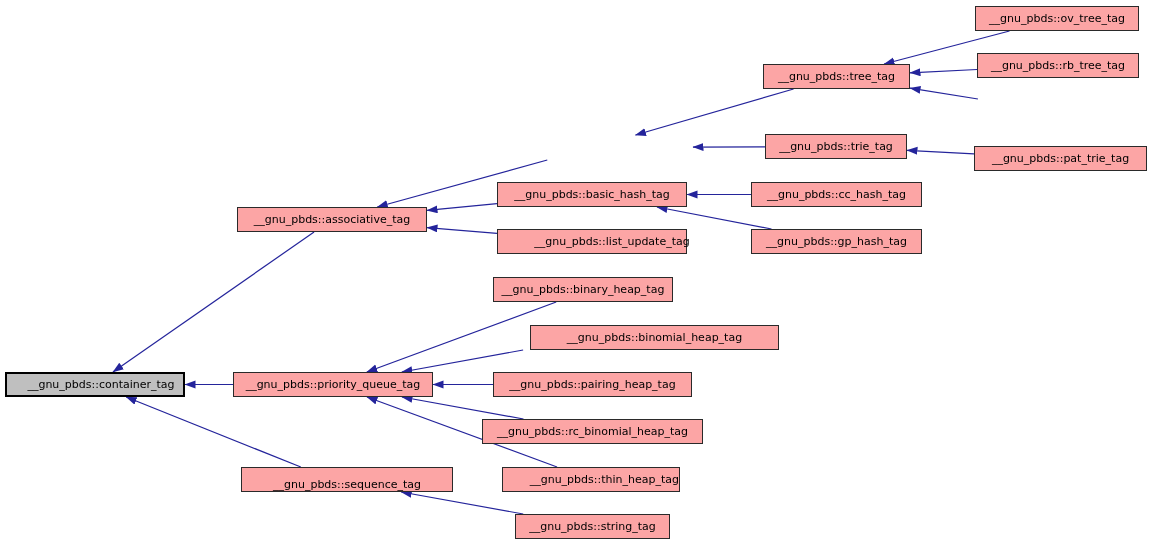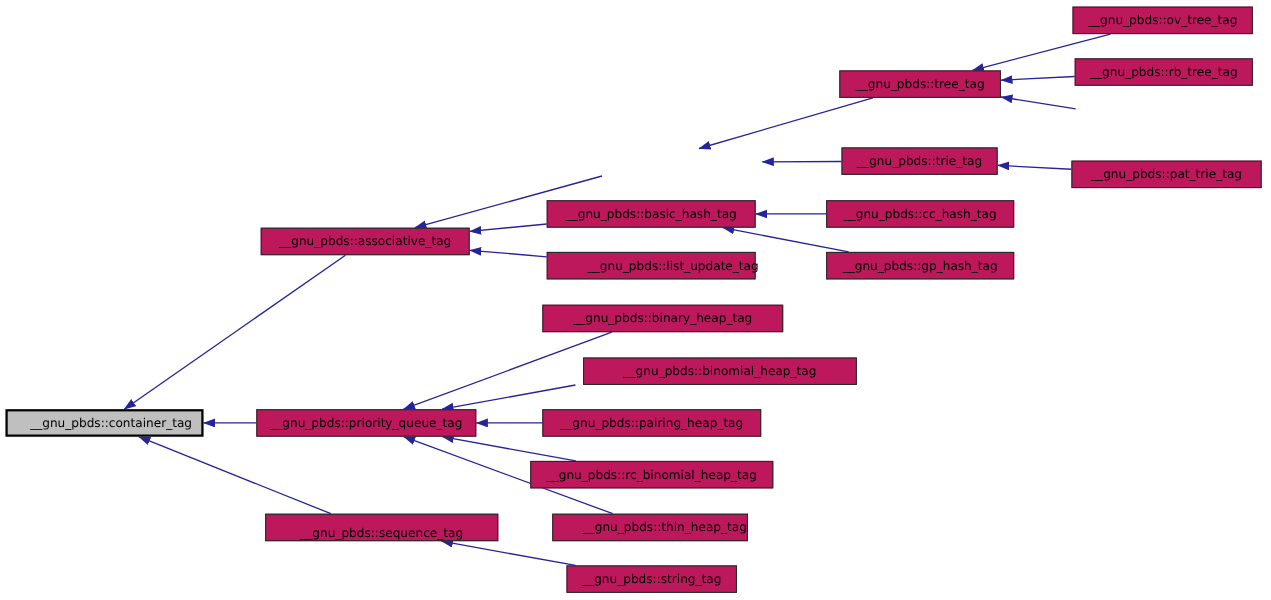--- a/index.html
+++ b/index.html
@@ -18,21 +18,21 @@
   #edge-layer {
     position: absolute;
     left: 0;
     top: 0;
     width: 1155px;
     height: 545px;
   }
   .node {
     position: absolute;
     box-sizing: border-box;
-    background: #be185d;
+    background: #fca5a5;
     border: 1px solid #2a2a2a;
     display: flex;
     align-items: center;
     justify-content: center;
     font-size: 11px;
     color: #000000;
     white-space: nowrap;
     cursor: pointer;
   }
   .node.highlight {
@@ -100,21 +100,21 @@
     </div>
     <div class="node" style="left: 751px; top: 182px; width: 171px; height: 25px;">
       <span>__gnu_pbds::cc_hash_tag</span>
     </div>
     <div class="node" style="left: 497px; top: 229px; width: 190px; height: 25px; padding-left: 40px;">
       <span>__gnu_pbds::list_update_tag</span>
     </div>
     <div class="node" style="left: 751px; top: 229px; width: 171px; height: 25px;">
       <span>__gnu_pbds::gp_hash_tag</span>
     </div>
-    <div class="node" style="left: 493px; top: 277px; width: 219px; height: 25px;">
+    <div class="node" style="left: 493px; top: 277px; width: 180px; height: 25px;">
       <span>__gnu_pbds::binary_heap_tag</span>
     </div>
     <div class="node" style="left: 489px; top: 325px; width: 249px; height: 25px; margin-left: 41px;">
       <span>__gnu_pbds::binomial_heap_tag</span>
     </div>
     <div class="node" style="left: 233px; top: 372px; width: 200px; height: 25px;">
       <span>__gnu_pbds::priority_queue_tag</span>
     </div>
     <div class="node" style="left: 493px; top: 372px; width: 199px; height: 25px;">
       <span>__gnu_pbds::pairing_heap_tag</span>

